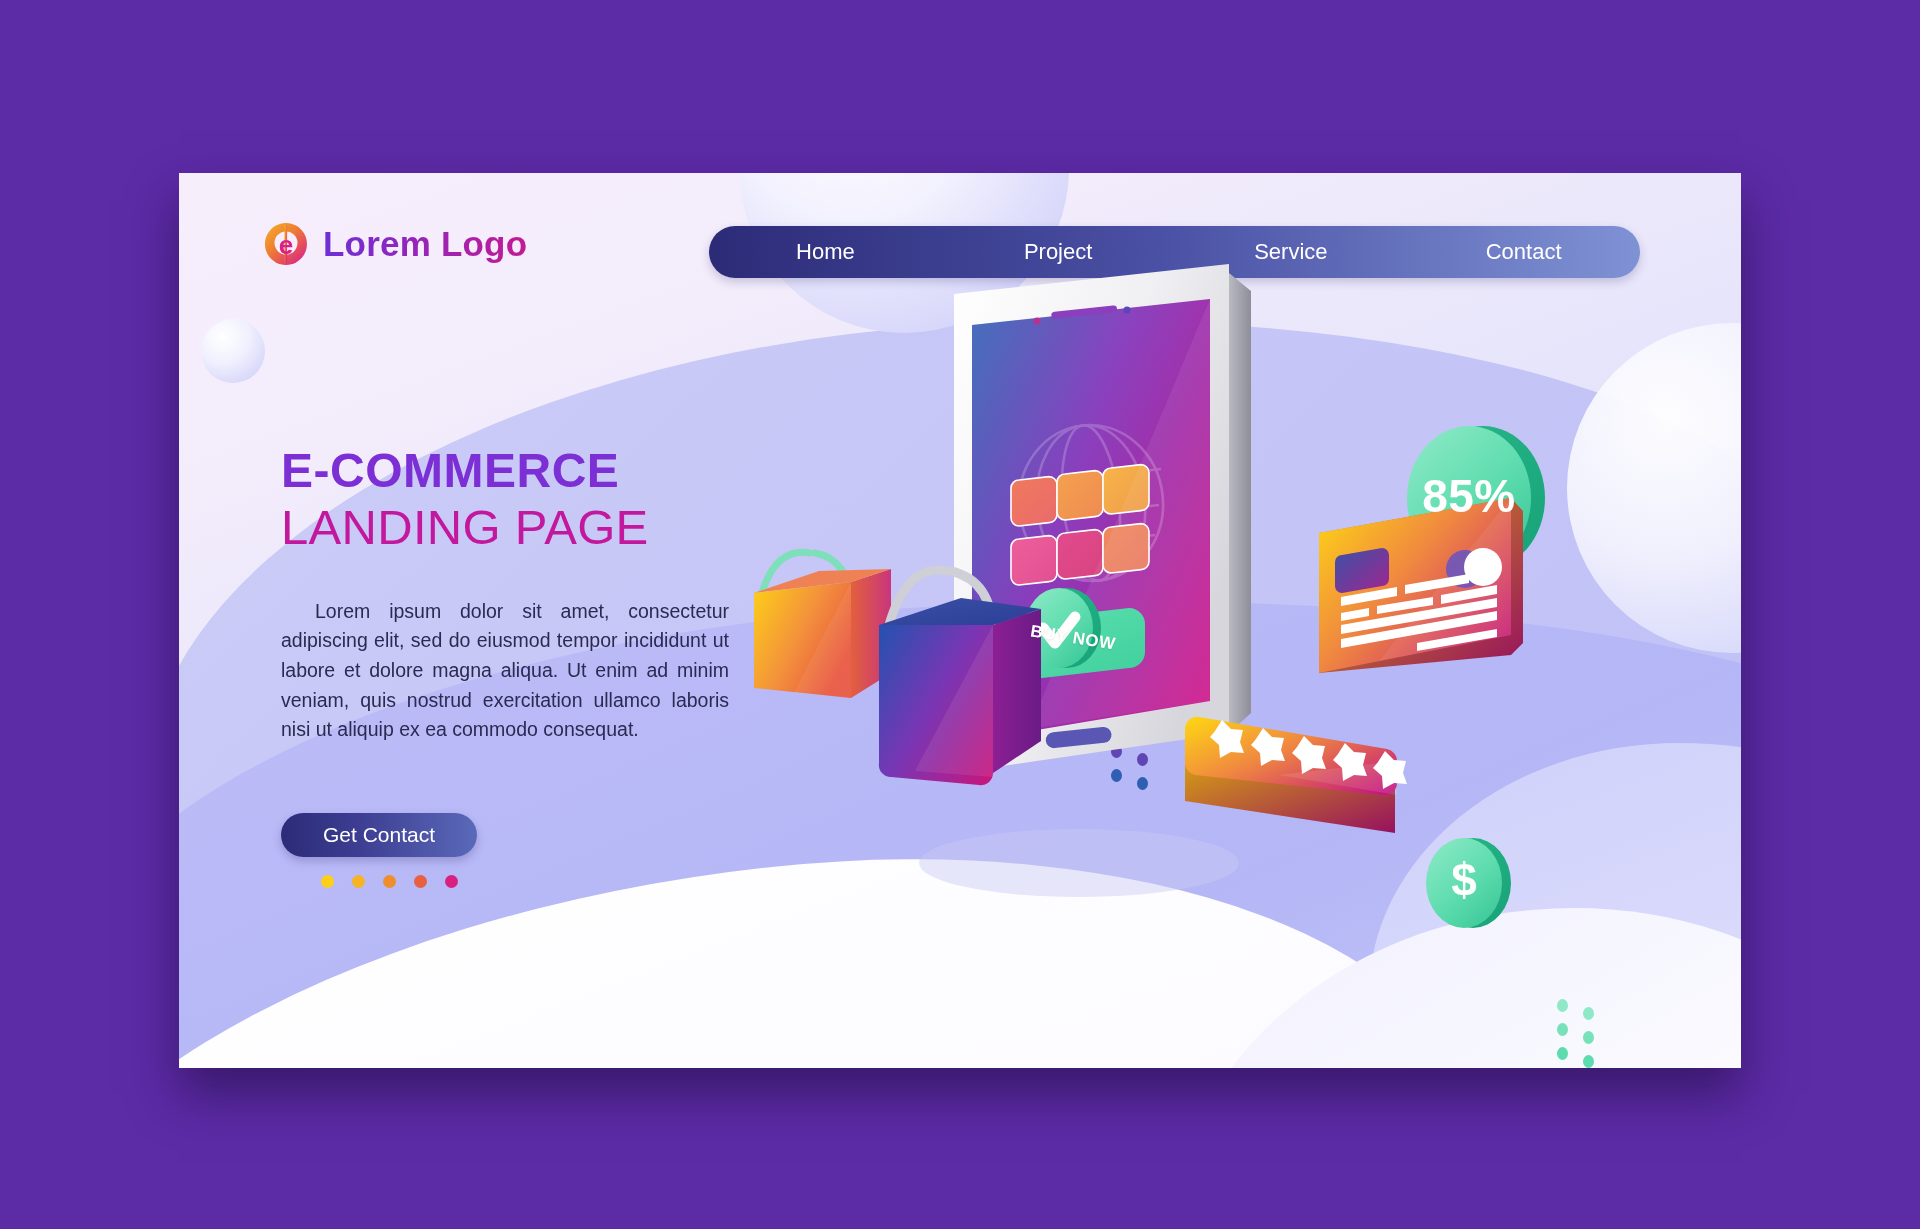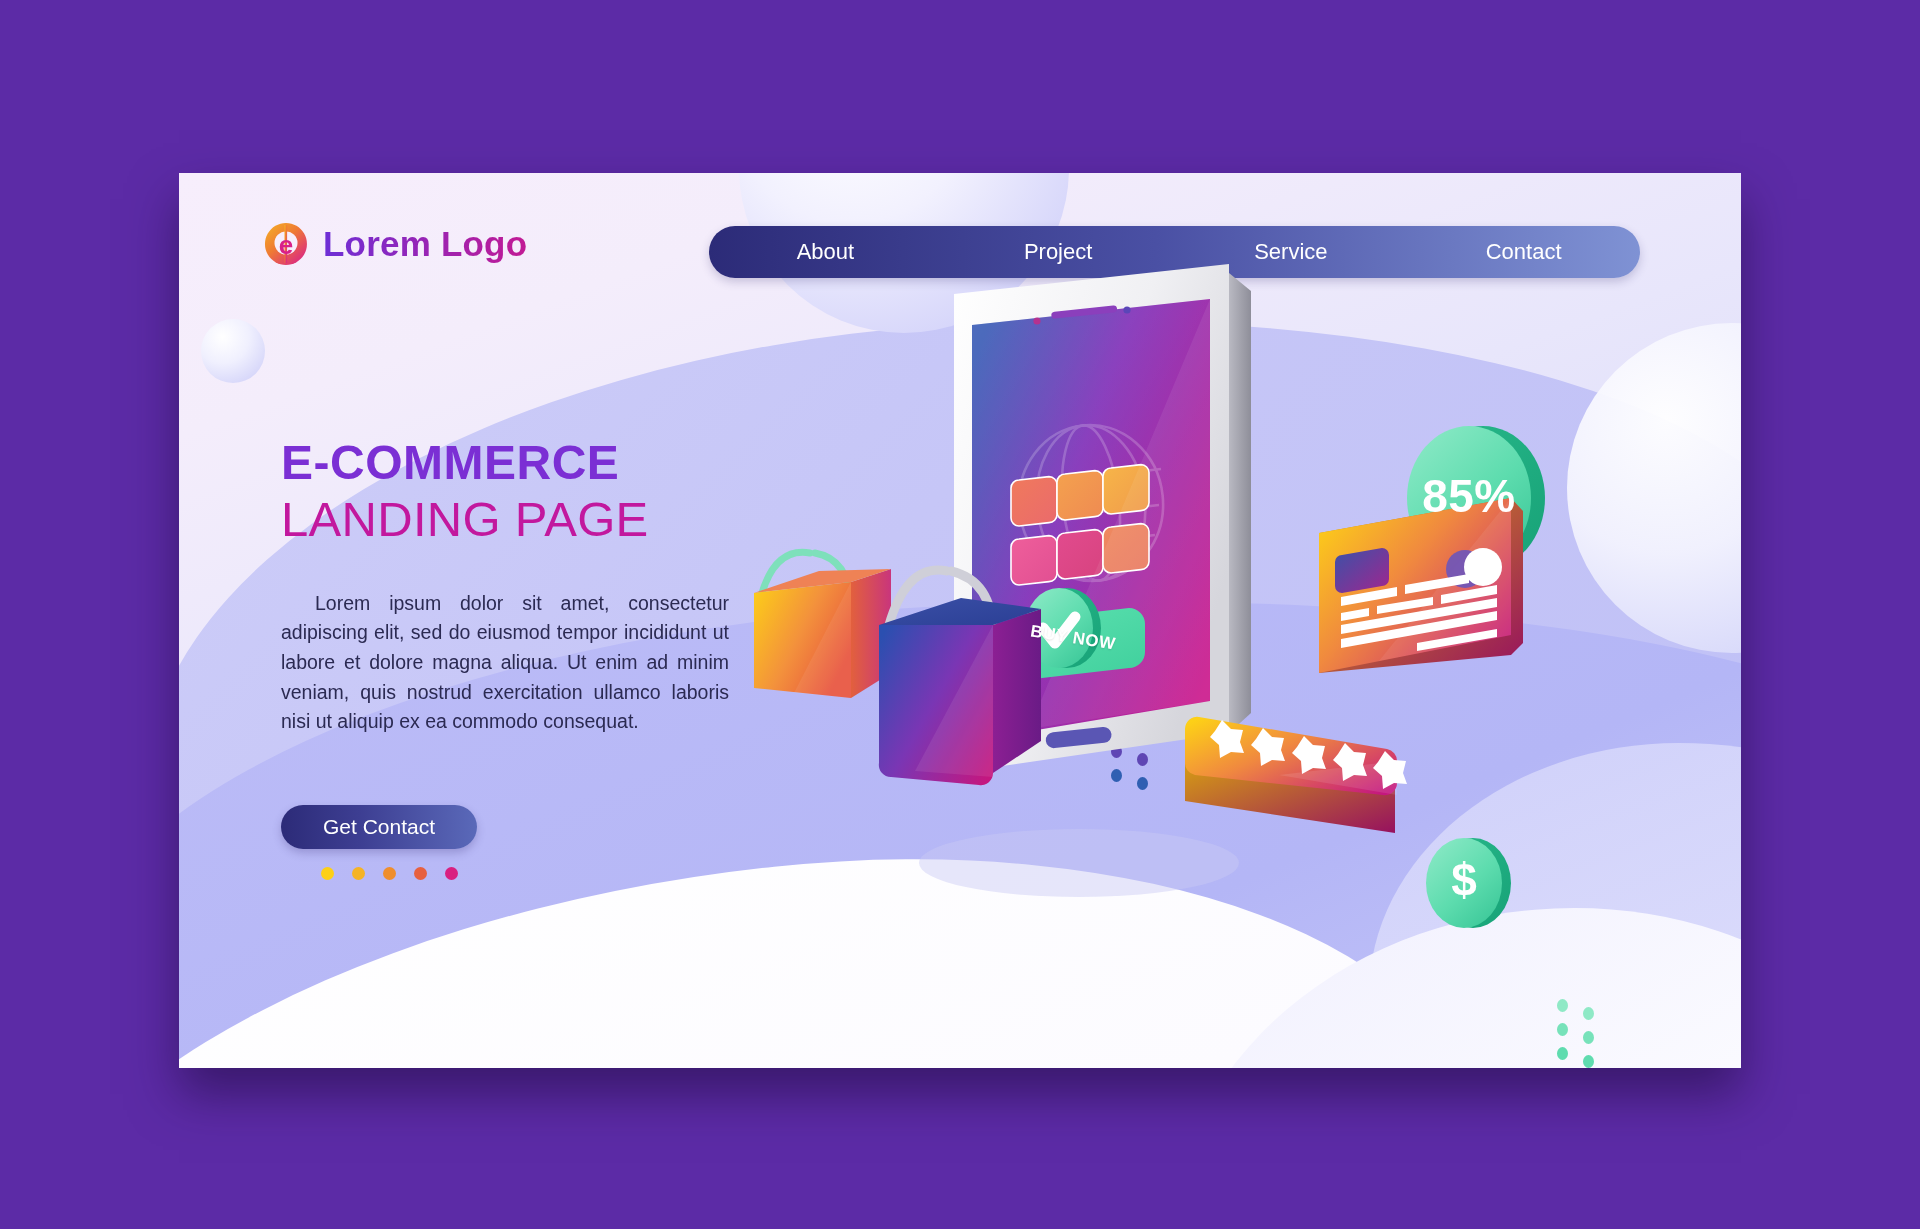--- a/index.html
+++ b/index.html
@@ -107,21 +107,21 @@
     display: flex; align-items: center;
     box-shadow: 0 4px 10px rgba(50,40,110,.22);
   }
   .nav-item {
     flex: 1; text-align: center; color: #ffffff;
     font-size: 22px; line-height: 52px; cursor: pointer;
     white-space: nowrap;
   }
 
   
-  #copy { position: absolute; left: 102px; top: 264px; width: 470px; }
+  #copy { position: absolute; left: 102px; top: 272px; width: 470px; }
   #title-main {
     font-size: 48px; font-weight: bold; letter-spacing: .5px;
     color: #7b2fd4; line-height: 1.08;
   }
   #title-sub {
     font-size: 49px; font-weight: 400; color: #c2189e;
     letter-spacing: .3px; margin-top: 4px; line-height: 1.1;
   }
   #paragraph {
     margin-top: 42px; width: 448px;
@@ -193,21 +193,21 @@
             <path d="M23 2 A21 21 0 1 1 22.9 2 Z" fill="url(#glogo)"></path>
             <circle cx="23" cy="22" r="11.5" fill="#f7eefc"></circle>
             <rect x="21.5" y="4" width="2.6" height="38" fill="url(#glogo)"></rect>
             <text x="23" y="33" font-family="Liberation Sans, sans-serif" font-size="26" font-weight="bold" fill="#d9208a" text-anchor="middle">e</text>
           </svg>
         </div>
         <span id="brand-text" style="background-image: linear-gradient(90deg, rgb(109, 47, 214) 0%, rgb(194, 26, 148) 100%);">Lorem Logo</span>
       </div>
 
       <nav id="nav" style="background-image: linear-gradient(90deg, rgb(44, 43, 120) 0%, rgb(74, 80, 164) 48%, rgb(127, 146, 212) 100%);">
-        <div class="nav-item">About</div>
+        <div class="nav-item">Home</div>
         <div class="nav-item">Project</div>
         <div class="nav-item">Service</div>
         <div class="nav-item">Contact</div>
       </nav>
     </div>
 
     <div id="copy">
       <div id="title-main" style="color: rgb(123, 47, 212);">E-COMMERCE</div>
       <div id="title-sub" style="color: rgb(194, 24, 158);">LANDING PAGE</div>
       <p id="paragraph">Lorem ipsum dolor sit amet, consectetur adipiscing elit, sed do eiusmod tempor incididunt ut labore et dolore magna aliqua. Ut enim ad minim veniam, quis nostrud exercitation ullamco laboris nisi ut aliquip ex ea commodo consequat.</p>

